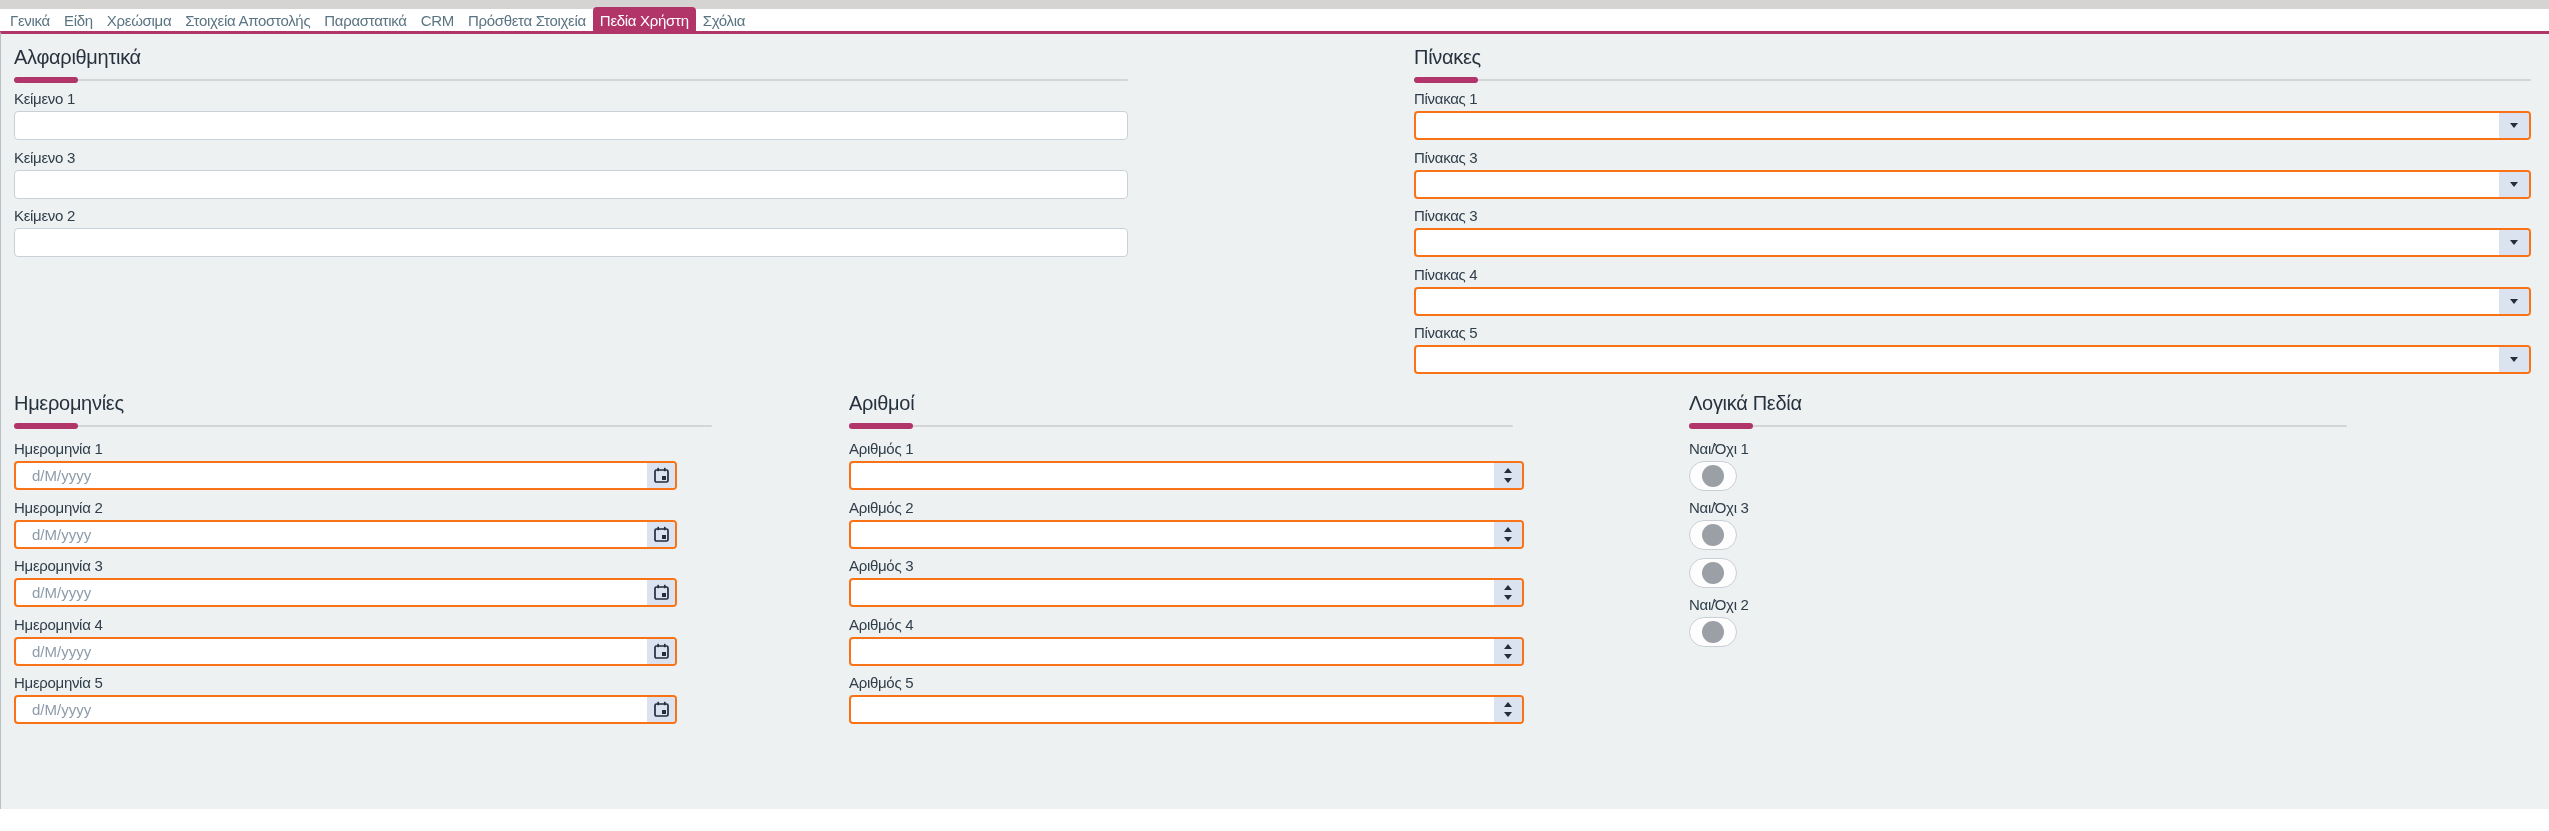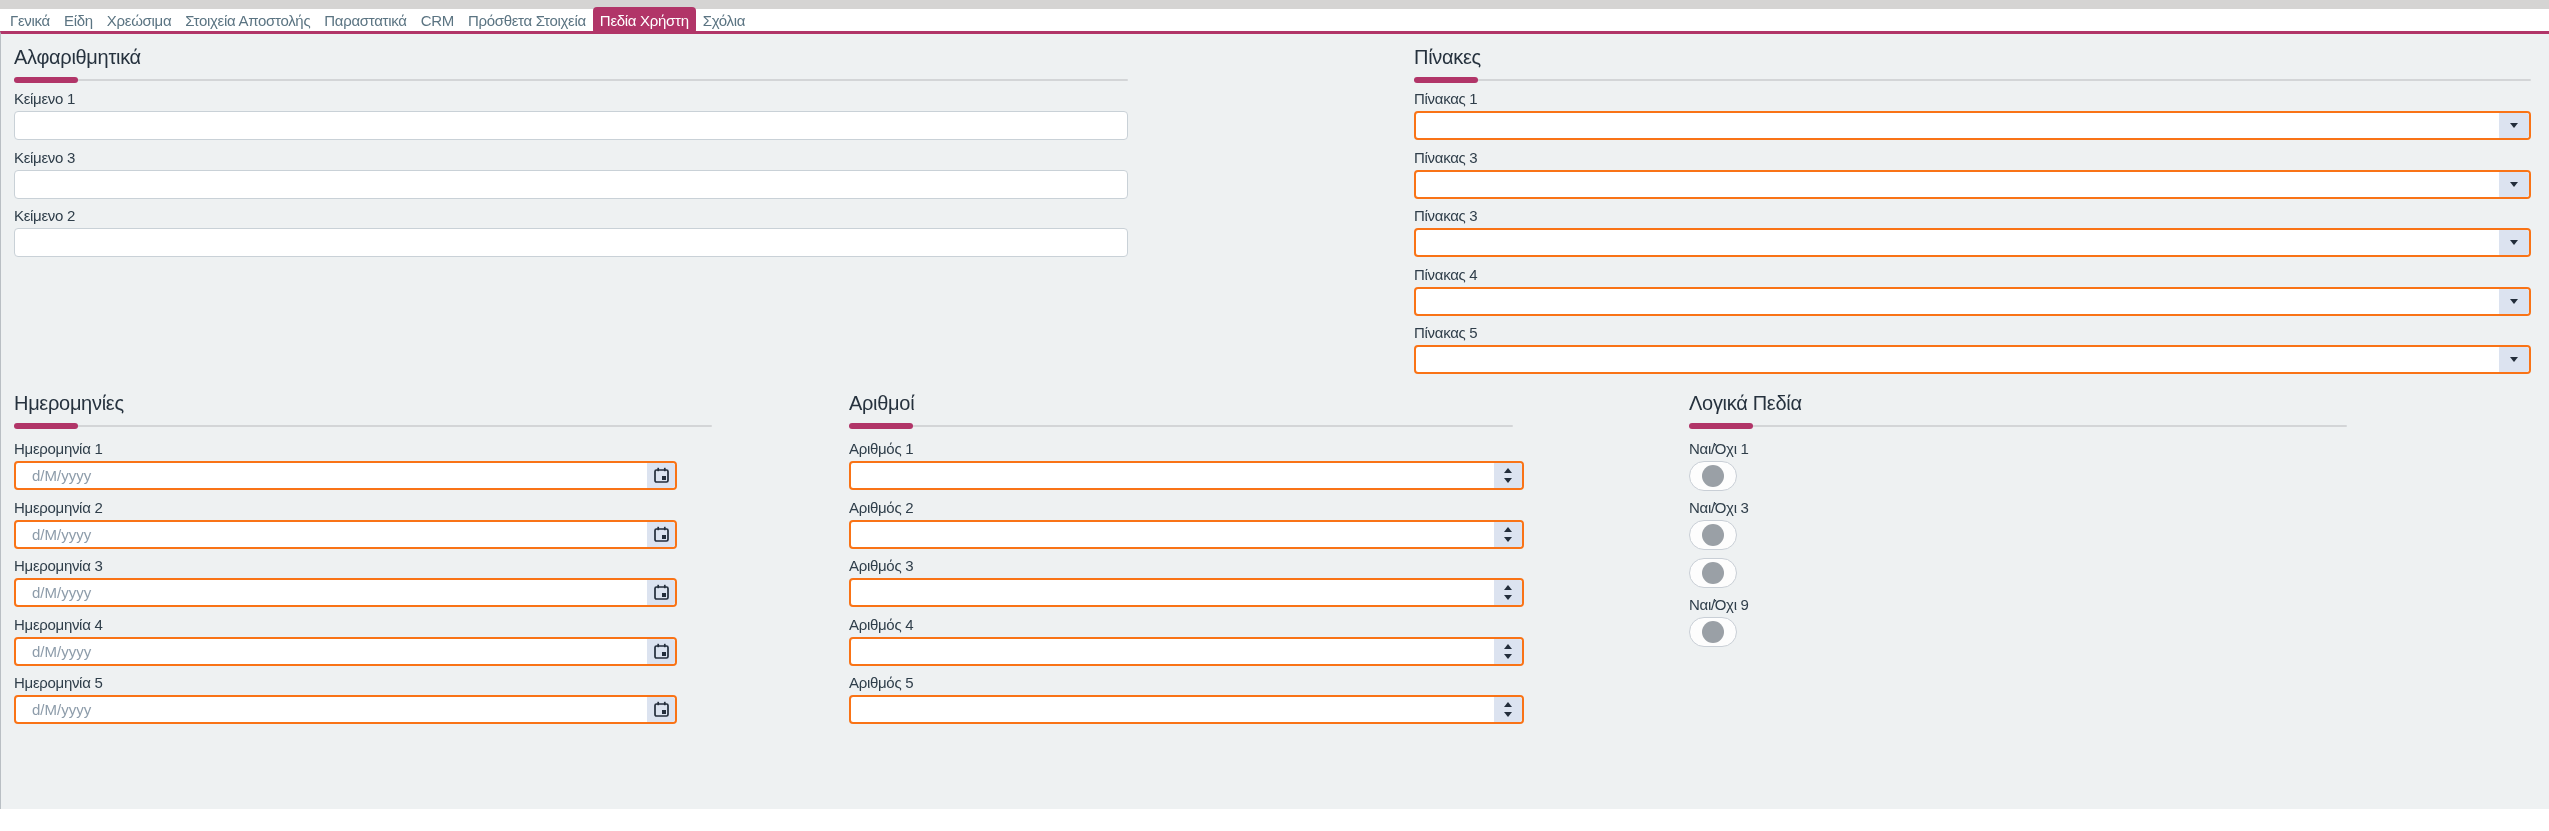--- a/index.html
+++ b/index.html
@@ -308,21 +308,21 @@
         <div class="switch">
             <div class="knob"></div>
           </div>
       </div>
       <div class="field-row bool-row">
         <div class="switch">
             <div class="knob"></div>
           </div>
       </div>
       <div class="field-row bool-row">
-        <label class="field-label">Ναι/Όχι 9</label>
+        <label class="field-label">Ναι/Όχι 2</label>
         <div class="switch">
             <div class="knob"></div>
           </div>
       </div>
     </div>
   </div>
 
 </div>
 
 </body></html>

